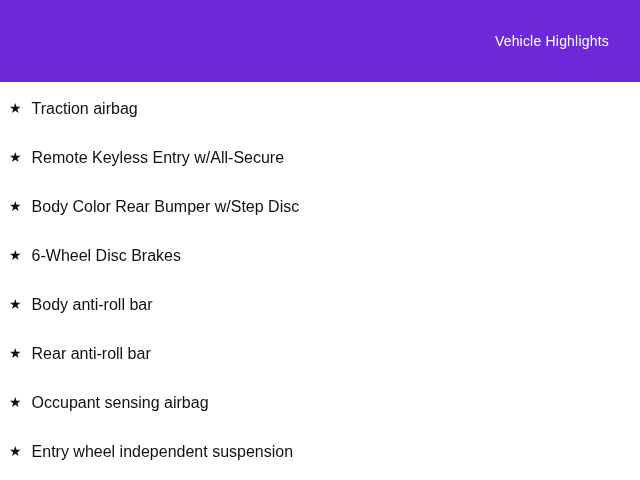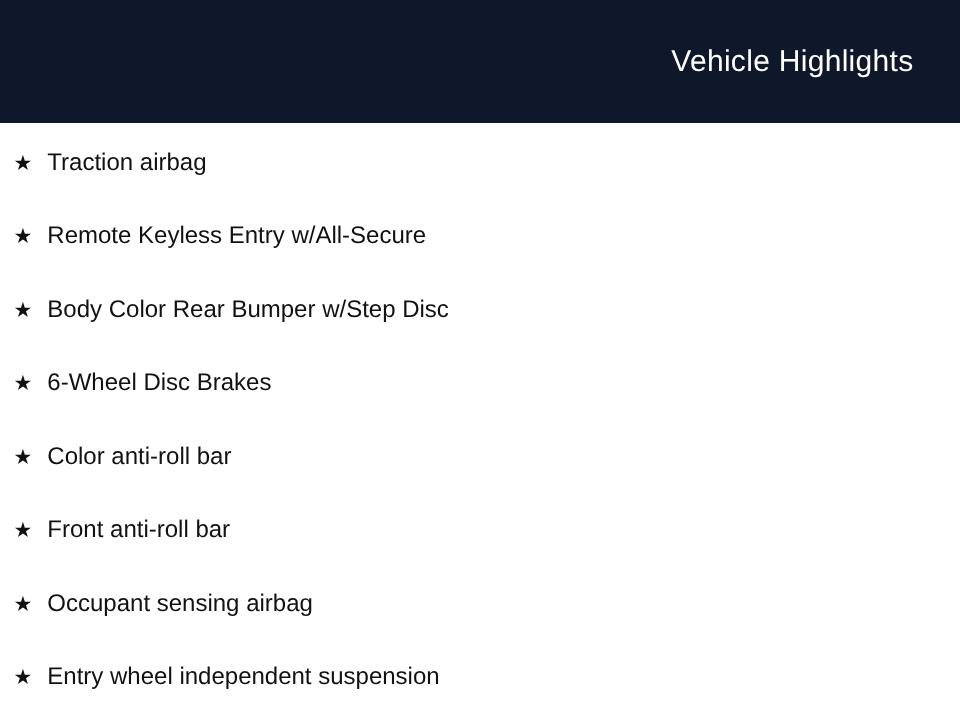--- a/index.html
+++ b/index.html
@@ -8,28 +8,28 @@
   }
   body {
     width: 640px;
     height: 480px;
     background: #ffffff;
     font-family: "Liberation Sans", sans-serif;
     overflow: hidden;
   }
   .header {
     height: 82px;
-    background: #0f172a;
+    background: #6d28d9;
     color: #ffffff;
     display: flex;
     align-items: center;
     justify-content: flex-end;
     padding-right: 31px;
     box-sizing: border-box;
-    font-size: 20px;
+    font-size: 14px;
     letter-spacing: 0.2px;
   }
   .highlight-list {
     padding-top: 2px;
   }
   .highlight-item {
     height: 49px;
     display: flex;
     align-items: center;
     padding-left: 9px;
@@ -69,26 +69,26 @@
       <span class="item-label">Body Color Rear Bumper w/Step Disc</span>
     </div>
 
     <div class="highlight-item">
       <span class="star">★</span>
       <span class="item-label">6-Wheel Disc Brakes</span>
     </div>
 
     <div class="highlight-item">
       <span class="star">★</span>
-      <span class="item-label">Color anti-roll bar</span>
+      <span class="item-label">Body anti-roll bar</span>
     </div>
 
     <div class="highlight-item">
       <span class="star">★</span>
-      <span class="item-label">Front anti-roll bar</span>
+      <span class="item-label">Rear anti-roll bar</span>
     </div>
 
     <div class="highlight-item">
       <span class="star">★</span>
       <span class="item-label">Occupant sensing airbag</span>
     </div>
 
     <div class="highlight-item">
       <span class="star">★</span>
       <span class="item-label">Entry wheel independent suspension</span>

